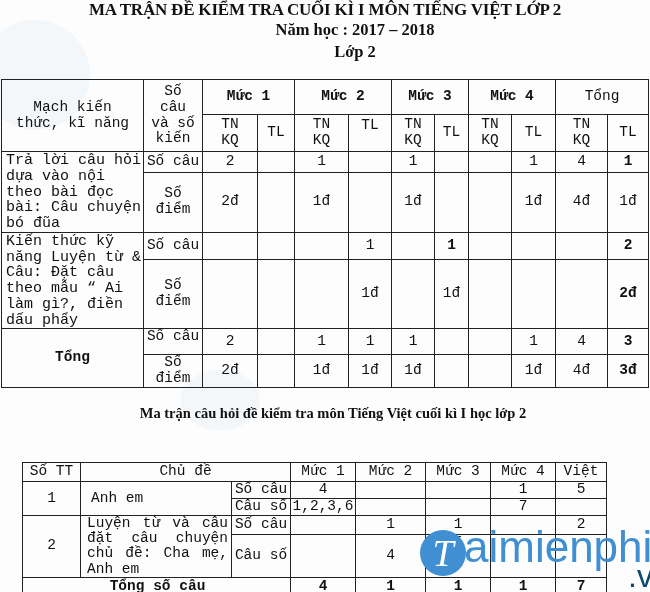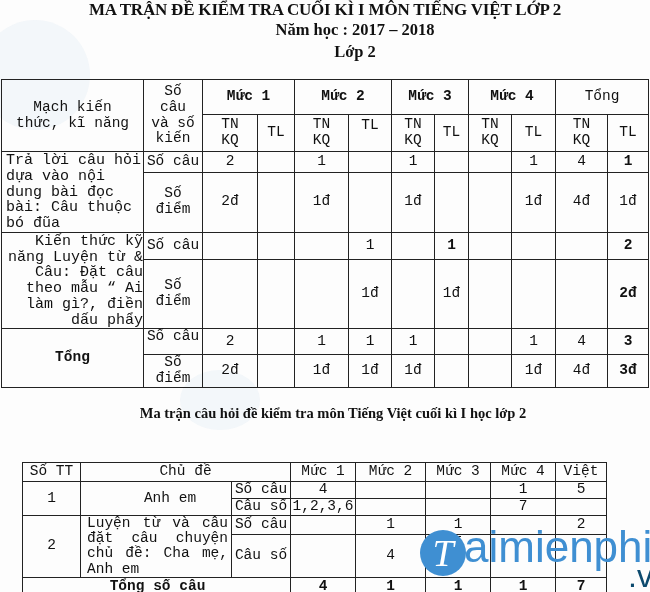--- a/index.html
+++ b/index.html
@@ -91,21 +91,21 @@
     <td style="vertical-align:top;padding-top:3px;">TL</td>
     <td style="padding:0 10px;">TN KQ</td>
     <td>TL</td>
     <td style="padding:0 10px;">TN KQ</td>
     <td>TL</td>
     <td style="padding:0 12px;">TN KQ</td>
     <td>TL</td>
   </tr>
 
   <tr style="height:19px">
-    <td rowspan="2" class="lefttxt" style="vertical-align:top;padding-top:1px;">Trả lời câu hỏi dựa vào nội dung bài đọc bài:  Câu thuộc bó đũa</td>
+    <td rowspan="2" class="lefttxt" style="vertical-align:top;padding-top:1px;">Trả lời câu hỏi dựa vào nội theo bài đọc bài:  Câu chuyện bó đũa</td>
     <td>Số câu</td>
     <td>2</td>
     <td></td>
     <td>1</td>
     <td></td>
     <td>1</td>
     <td></td>
     <td></td>
     <td>1</td>
     <td>4</td>
@@ -119,21 +119,21 @@
     <td></td>
     <td>1đ</td>
     <td></td>
     <td></td>
     <td>1đ</td>
     <td>4đ</td>
     <td>1đ</td>
   </tr>
 
   <tr style="height:19px">
-    <td rowspan="2" class="lefttxt" style="vertical-align:top;padding-top:1px;text-align:right;">Kiến thức kỹ năng Luyện từ &amp; Câu: Đặt câu theo mẫu “ Ai làm gì?, điền dấu phẩy</td>
+    <td rowspan="2" class="lefttxt" style="vertical-align:top;padding-top:1px;">Kiến thức kỹ năng Luyện từ &amp; Câu: Đặt câu theo mẫu “ Ai làm gì?, điền dấu phẩy</td>
     <td>Số câu</td>
     <td></td>
     <td></td>
     <td></td>
     <td>1</td>
     <td></td>
     <td class="b">1</td>
     <td></td>
     <td></td>
     <td></td>
@@ -201,21 +201,21 @@
     <td>Số TT</td>
     <td colspan="2">Chủ đề</td>
     <td>Mức 1</td>
     <td>Mức 2</td>
     <td>Mức 3</td>
     <td>Mức 4</td>
     <td>Việt</td>
   </tr>
   <tr style="height:17px">
     <td rowspan="2">1</td>
-    <td rowspan="2" style="text-align:center;padding-left:28px;">Anh em</td>
+    <td rowspan="2" style="text-align:left;padding-left:10px;">Anh em</td>
     <td>Số câu</td>
     <td>4</td>
     <td></td>
     <td></td>
     <td>1</td>
     <td>5</td>
   </tr>
   <tr style="height:17px">
     <td>Câu số</td>
     <td>1,2,3,6</td>

